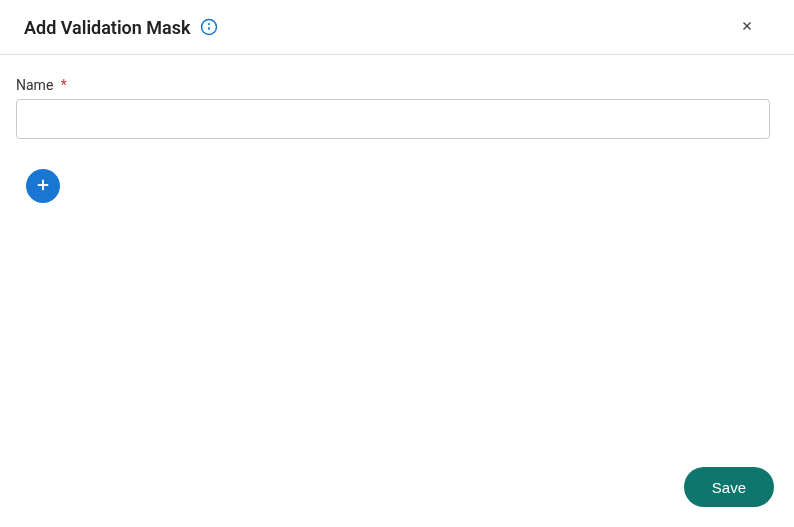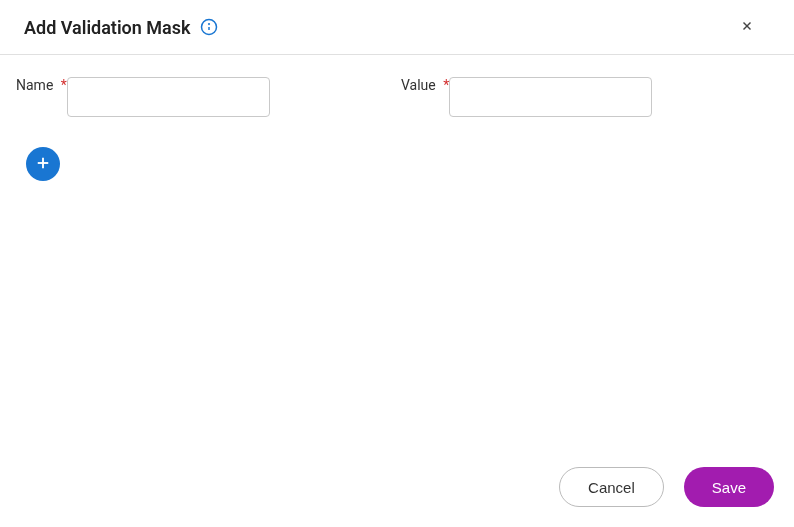--- a/index.html
+++ b/index.html
@@ -50,21 +50,21 @@
       line-height: 1;
     }
     .form-area {
       padding: 22px 24px 0 16px;
       display: flex;
       gap: 16px;
     }
     .field {
       flex: 1;
       display: flex;
-      flex-direction: row;
+      flex-direction: column;
     }
     .field-label {
       font-size: 14px;
       color: #333;
       margin-bottom: 6px;
     }
     .required {
       color: #d32f2f;
       margin-left: 4px;
     }
@@ -107,21 +107,21 @@
       font-size: 15px;
       cursor: pointer;
       border: none;
     }
     .btn-secondary {
       background: #fff;
       color: #333;
       border: 1px solid #bbb;
     }
     .btn-primary {
-      background: #a21caf;
+      background: #0f766e;
       color: #fff;
     }
   </style>
 </head>
 <body>
 
 <div class="header">
   <div class="header-left">
     <span class="dialog-title">Add Validation Mask</span>
     <span class="info-icon">
@@ -143,36 +143,28 @@
 </div>
 
 <div class="form-area">
   <div class="field">
     <label class="field-label">
       <span>Name</span>
       <span class="required">*</span>
     </label>
     <input type="text" class="text-input" value="" style="">
   </div>
-  <div class="field">
-    <label class="field-label">
-      <span>Value</span>
-      <span class="required">*</span>
-    </label>
-    <input type="text" class="text-input" value="" style="">
-  </div>
 </div>
 
 <div class="add-row">
   <button class="add-btn">
     <span>
       <svg width="18" height="18" viewBox="0 0 24 24" fill="none" stroke="currentColor" stroke-width="2.5">
         <line x1="12" y1="5" x2="12" y2="19"></line>
         <line x1="5" y1="12" x2="19" y2="12"></line>
       </svg>
     </span>
   </button>
 </div>
 
 <div class="footer">
-  <button class="btn btn-secondary">Cancel</button>
   <button class="btn btn-primary">Save</button>
 </div>
 
 </body></html>

